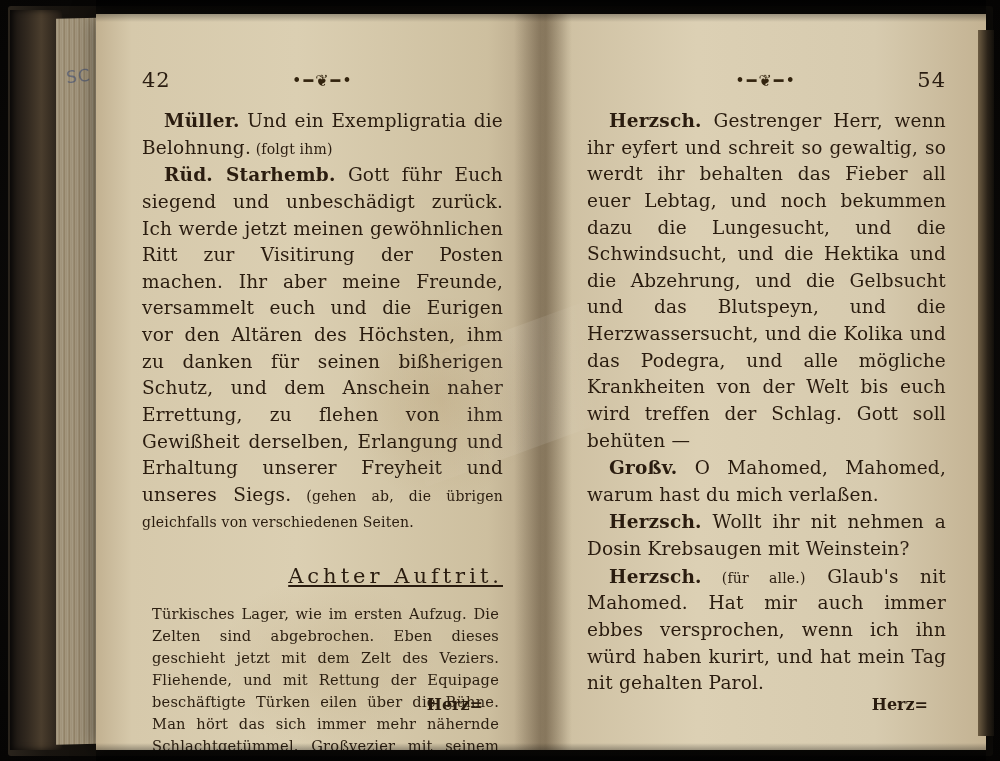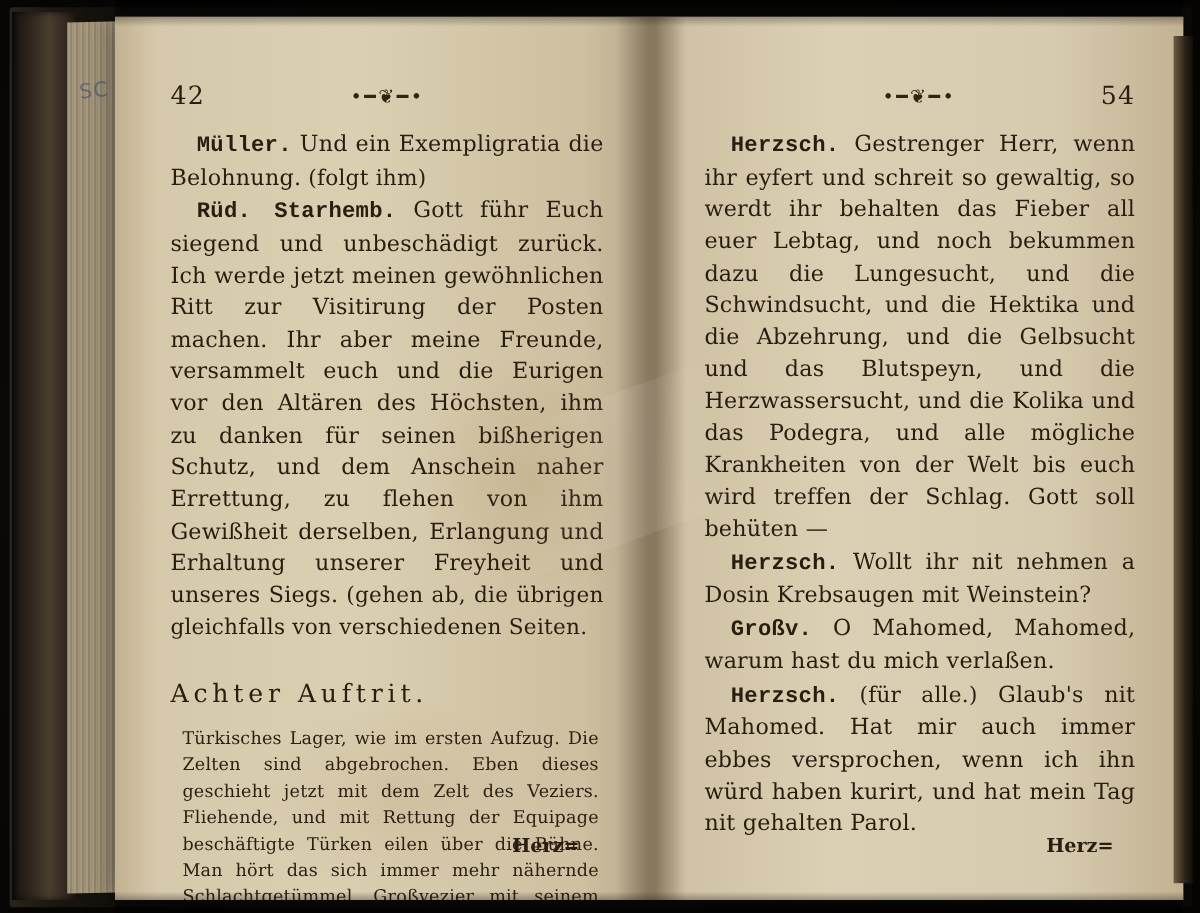--- a/index.html
+++ b/index.html
@@ -152,29 +152,30 @@
 
   .body-text {
     font-family: "DejaVu Serif", serif;
     font-size: 18.5px;
     line-height: 1.44;
     text-align: justify;
     color: #2a1c0f;
     letter-spacing: .2px;
   }
   .para { text-indent: 22px; margin: 0 0 1px 0; }
-  .spk { font-weight: bold; font-family: Liberation Mono, monospace; }
-  .stage { font-size: 18px; }
+  .spk { font-weight: bold; }
+  .stage { font-size: 14px; }
 
   .scene-head {
-    text-align: left;
+    text-align: right;
     font-size: 21px;
     letter-spacing: 4px;
     margin: 26px 0 12px 0;
     font-family: "DejaVu Serif", serif;
+    text-decoration: underline;
   }
   .stage-block {
     font-size: 14.6px;
     line-height: 1.5;
     text-align: justify;
     margin: 0 4px 20px 10px;
     color: #2d2012;
   }
 
   .catchword {
@@ -289,24 +290,24 @@
           <div style="width:28px"></div>
           <div class="orn">•━❦━•</div>
           <div class="folio">54</div>
         </div>
 
         <div class="body-text">
           <p class="para">
             <span class="spk">Herzsch.</span><span class="stage"></span><span> Gestrenger Herr, wenn ihr eyfert und schreit so gewaltig, so werdt ihr behalten das Fieber all euer Lebtag, und noch bekummen dazu die Lungesucht, und die Schwindsucht, und die Hektika und die Abzehrung, und die Gelbsucht und das Blutspeyn, und die Herzwassersucht, und die Kolika und das Podegra, und alle mögliche Krankheiten von der Welt bis euch wird treffen der Schlag. Gott soll behüten —</span>
           </p>
           <p class="para">
+            <span class="spk">Großv.</span><span class="stage"></span><span> O Mahomed, Mahomed, warum hast du mich verlaßen.</span>
+          </p>
+          <p class="para">
             <span class="spk">Herzsch.</span><span class="stage"></span><span> Wollt ihr nit nehmen a Dosin Krebsaugen mit Weinstein?</span>
-          </p>
-          <p class="para">
-            <span class="spk">Großv.</span><span class="stage"></span><span> O Mahomed, Mahomed, warum hast du mich verlaßen.</span>
           </p>
           <p class="para">
             <span class="spk">Herzsch.</span><span class="stage"> (für alle.)</span><span> Glaub's nit Mahomed. Hat mir auch immer ebbes versprochen, wenn ich ihn würd haben kurirt, und hat mein Tag nit gehalten Parol.</span>
           </p>
 
         </div>
 
         <div class="catchword">Herz=</div>
       </div>
     </div>

